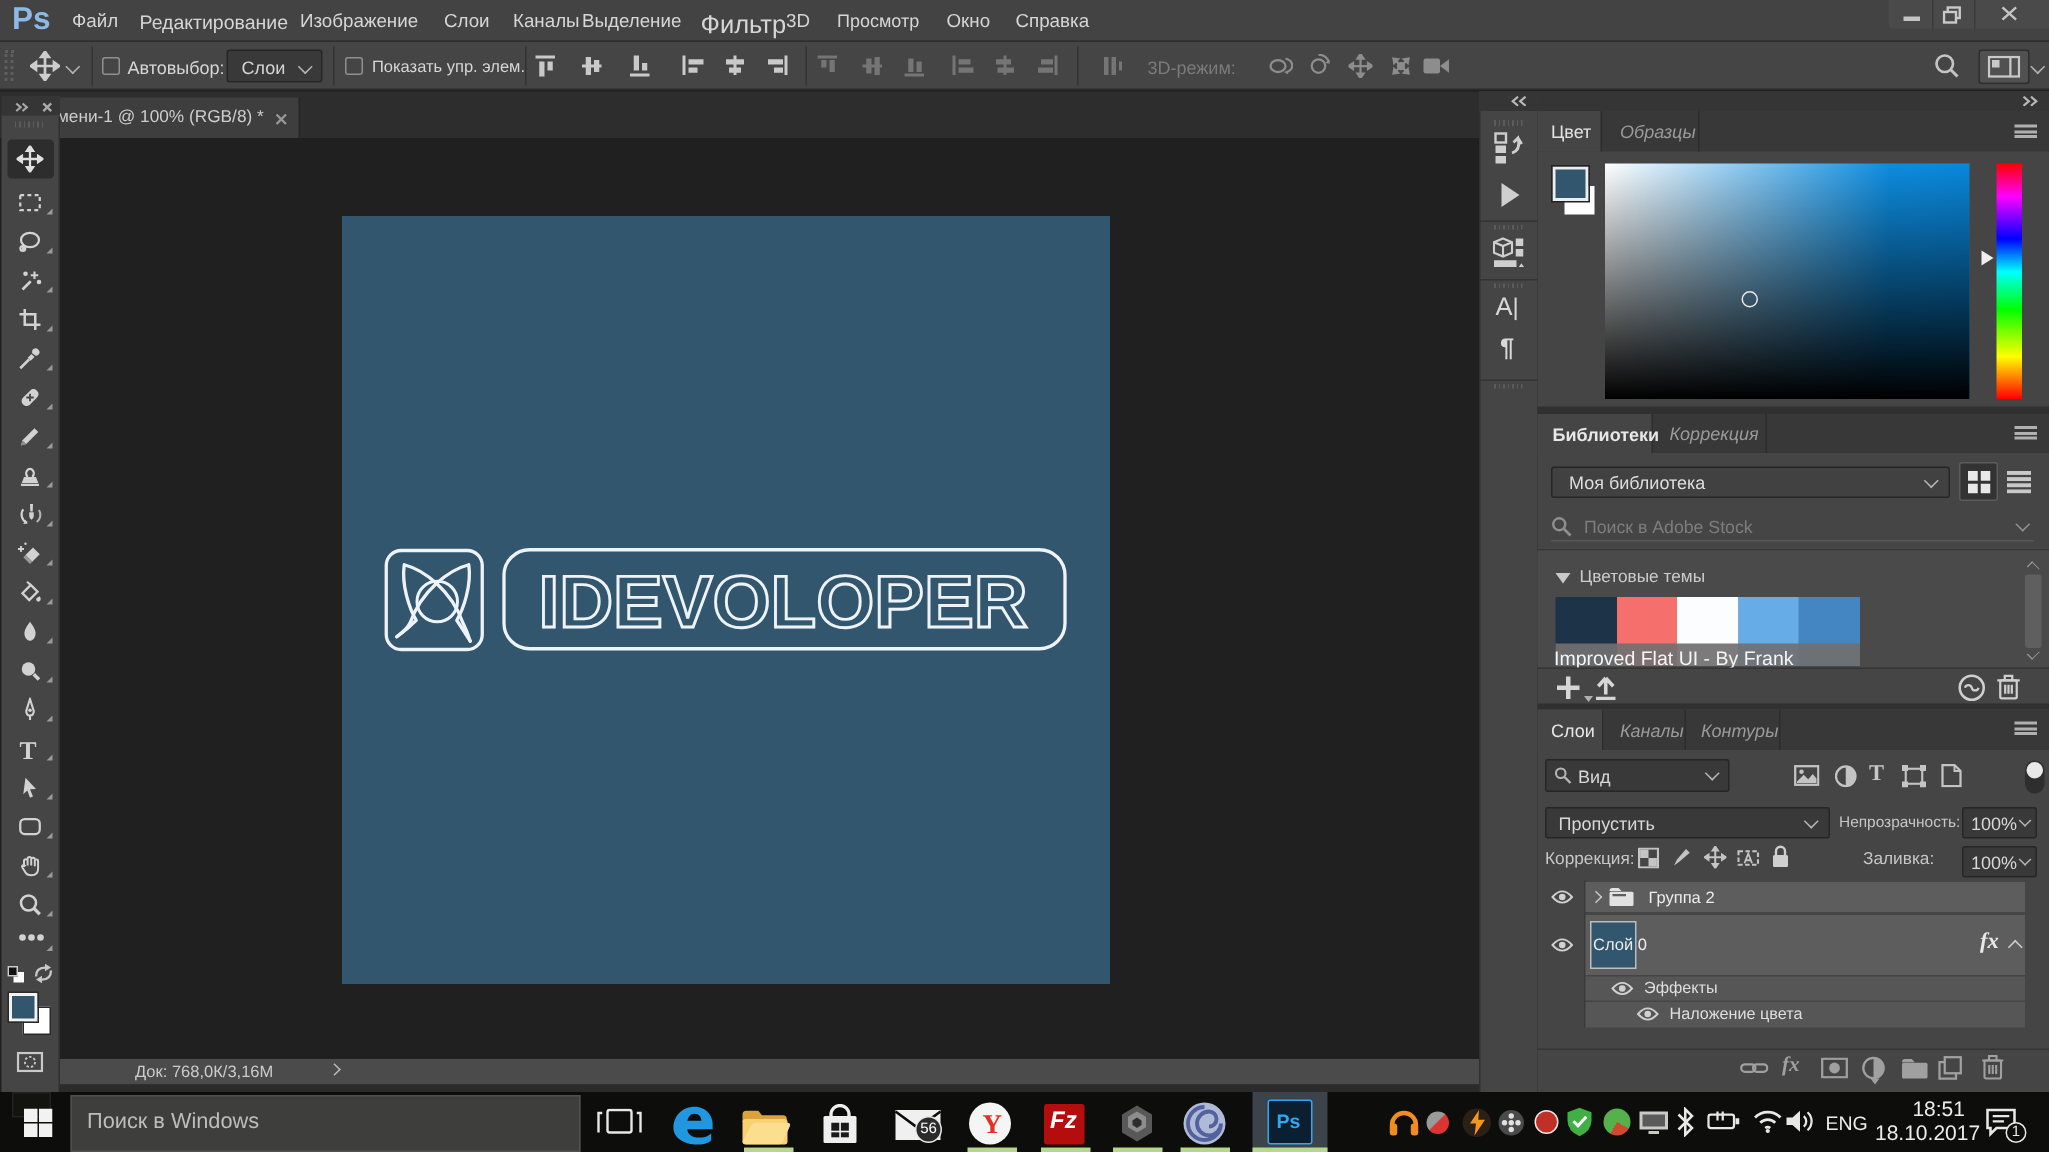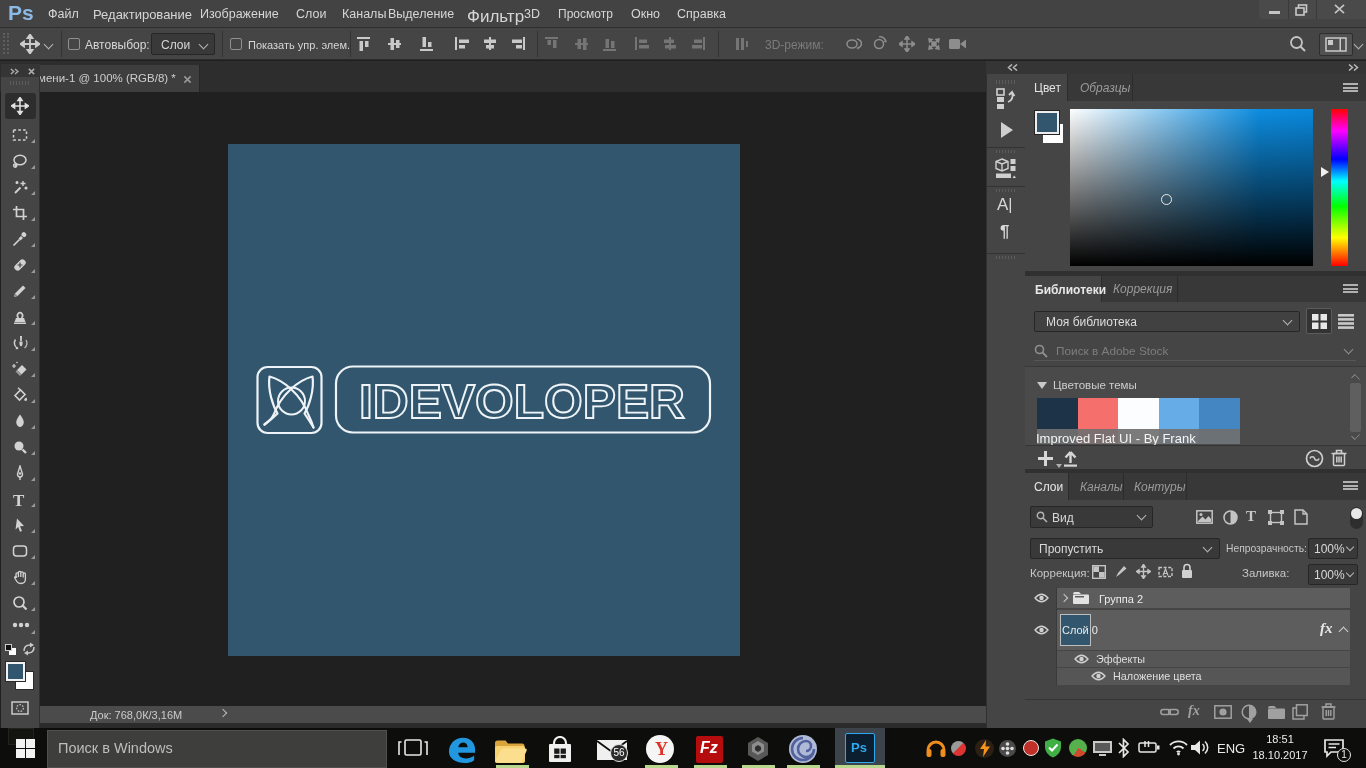--- a/index.html
+++ b/index.html
@@ -780,18 +780,18 @@
       <circle cx="10.5" cy="15" r="1.4" fill="#e8e8e8"></circle>
     </svg>
 <svg class="a" style="left:1190px;top:739px;" width="20" height="17" viewBox="0 0 20 17">
       <path d="M1 6 H5 L10 1.5 V15.5 L5 11 H1 Z" fill="#e8e8e8"></path>
       <g fill="none" stroke="#e8e8e8" stroke-width="1.5">
         <path d="M12.5 5 a4.5 4.5 0 0 1 0 7"></path>
         <path d="M15 2.5 a8 8 0 0 1 0 12"></path>
       </g>
     </svg>
 <div class="a" style="left:1217px;top:741px;color:#ececec;font-size:13px;">ENG</div>
-<div class="a" style="left:1250px;top:731px;width:60px;height:32px;color:#ececec;font-size:11px;text-align:center;line-height:16px;">18:51<br>18.10.2017</div>
+<div class="a" style="left:1250px;top:731px;width:60px;height:32px;color:#ececec;font-size:14px;text-align:right;line-height:16px;">18:51<br>18.10.2017</div>
 <svg class="a" style="left:1323px;top:738px;" width="22" height="20" viewBox="0 0 22 20">
       <path d="M2 2 H20 V14 H8 L4 18 V14 H2 Z" fill="none" stroke="#e8e8e8" stroke-width="1.7"></path>
       <path d="M5.5 6 H16.5 M5.5 9.5 H13" stroke="#e8e8e8" stroke-width="1.5"></path>
     </svg>
 <div class="a" style="left:1337px;top:748px;width:14px;height:14px;background:#0d0d0b;border:1.4px solid #e8e8e8;border-radius:50%;color:#e8e8e8;font-size:10px;text-align:center;line-height:12px;">1</div>
 </div>
 </body></html>

